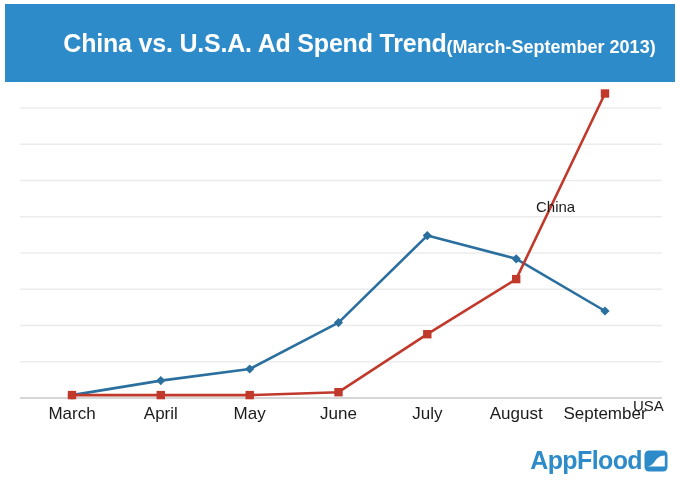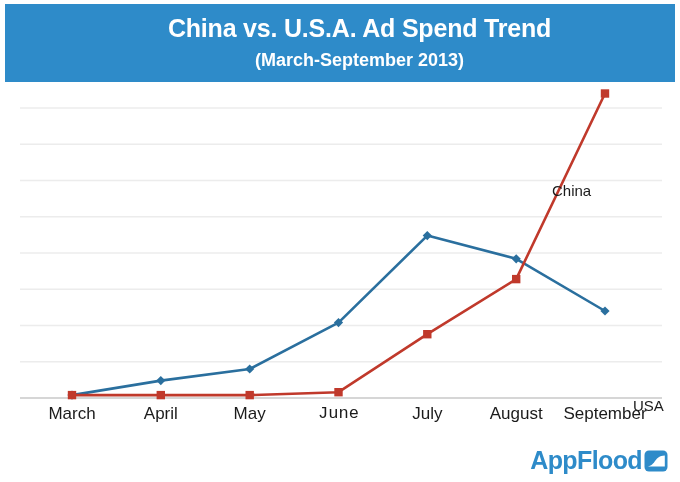--- a/index.html
+++ b/index.html
@@ -21,21 +21,21 @@
   
   #header-banner {
     position: absolute;
     left: 5px;
     top: 4px;
     width: 670px;
     height: 78px;
     background: #2e8bc9;
     box-sizing: border-box;
     display: flex;
-    flex-direction: column;
+    flex-direction: row;
     align-items: center;
     justify-content: center;
     padding-left: 39px;
   }
   #chart-title {
     color: #ffffff;
     font-size: 25px;
     font-weight: bold;
     letter-spacing: -0.2px;
     line-height: 1.05;
@@ -81,21 +81,21 @@
     white-space: nowrap;
   }
 
   
   .series-label {
     position: absolute;
     font-size: 15px;
     color: #1b1b1b;
     white-space: nowrap;
   }
-  #label-china { left: 536px; top: 96px; margin-left: 16px; }
+  #label-china { left: 536px; top: 112px; }
   #label-usa   { left: 613px; top: 311px; margin-left: 20px; }
 
   
   #footer {
     position: absolute;
     left: 0;
     top: 444px;
     width: 680px;
     height: 38px;
   }
@@ -173,21 +173,21 @@
     </svg>
 
     <div class="series-label" id="label-china">China</div>
     <div class="series-label" id="label-usa">USA</div>
   </div>
 
   <div id="x-axis-labels">
       <div class="x-tick-label" style="left: 72px;">March</div>
       <div class="x-tick-label" style="left: 160.833px;">April</div>
       <div class="x-tick-label" style="left: 249.667px;">May</div>
-      <div class="x-tick-label" style="left: 338.5px; font-family: Liberation Mono, monospace;">June</div>
+      <div class="x-tick-label" style="left: 338.5px;">June</div>
       <div class="x-tick-label" style="left: 427.333px;">July</div>
       <div class="x-tick-label" style="left: 516.167px;">August</div>
       <div class="x-tick-label" style="left: 605px;">September</div>
     </div>
 
   <div id="footer">
     <div id="brand-logo">
       <span id="brand-wordmark">AppFlood</span>
       <svg id="brand-mark" viewBox="0 0 24 24">
         <rect x="0.5" y="1.5" width="23" height="21" rx="4.5" ry="4.5" fill="#2e8bc9"></rect>

